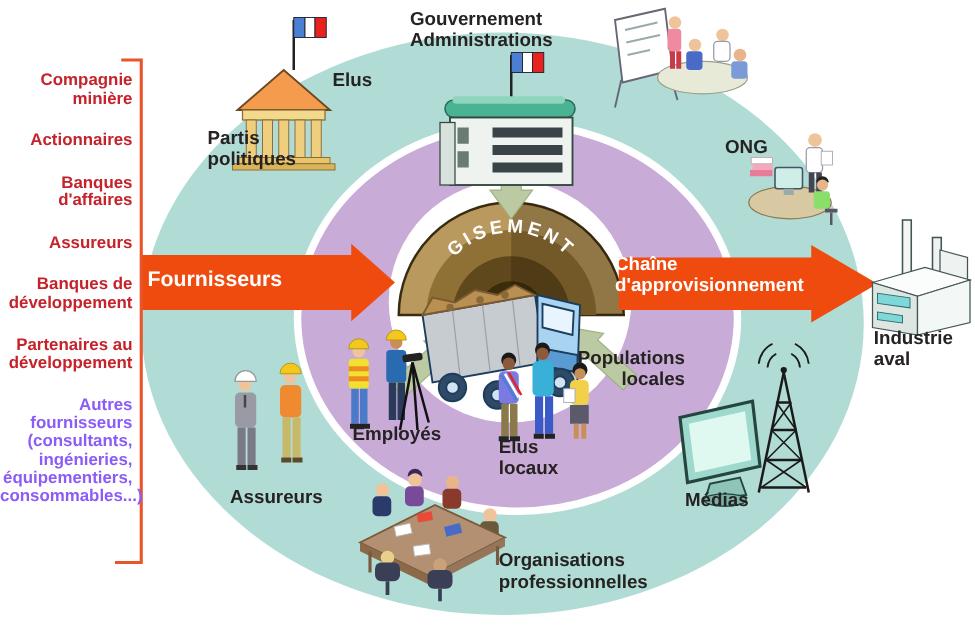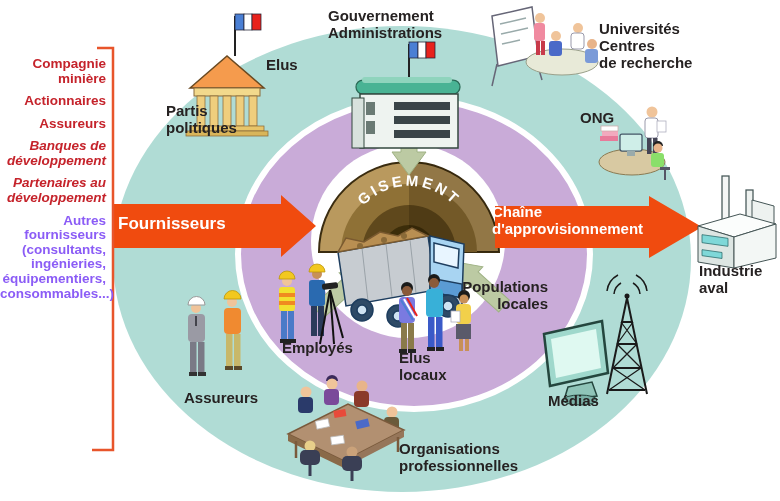--- a/index.html
+++ b/index.html
@@ -5,24 +5,24 @@
   html,body{margin:0;padding:0;background:#fff}
   .stage{position:relative;width:780px;height:501px;background:#fff;
          font-family:"Liberation Sans",sans-serif;overflow:hidden}
   svg.gfx{position:absolute;left:0;top:0}
   .lbl{position:absolute;white-space:pre-line;font-weight:700;font-size:15px;
        line-height:1.12;color:#262222}
   .lbl.white{color:#fff}
   .lbl.center{text-align:left}
   .lbl.right{text-align:right}
   .leftlist{position:absolute;left:0;top:57px;width:106px;display:flex;
-            flex-direction:column;gap:8px;text-align:right;color:#c5232b;
+            flex-direction:column;gap:19px;text-align:right;color:#c5232b;
             font-weight:700;font-size:13.5px;line-height:1.08}
   .leftlist .it{white-space:pre-line}
-  .leftlist .it.italic{font-style:italic}
+  .leftlist .it.italic{}
   .leftlist .it.lighter{color:#8b5cf6}
 </style>
 </head>
 <body>
 
 <div class="stage">
 
   <svg class="gfx" width="780" height="501" viewBox="0 0 780 501">
     <defs>
       <g id="fr-flag">
@@ -268,20 +268,22 @@
       <rect x="234" y="334" width="6.5" height="32" fill="#c8b86a"></rect>
       <rect x="225" y="366" width="8" height="4" fill="#5a4a2a"></rect>
       <rect x="234" y="366" width="8" height="4" fill="#5a4a2a"></rect>
     </g>
   </svg>
 
   <div class="leftlist">
     <div class="it">Compagnie
 minière</div>
     <div class="it">Actionnaires</div>
+    <div class="it">Banques
+d'affaires</div>
     <div class="it">Assureurs</div>
     <div class="it italic">Banques de
 développement</div>
     <div class="it italic">Partenaires au
 développement</div>
     <div class="it lighter">Autres
 fournisseurs
 (consultants,
 ingénieries,
 équipementiers,
@@ -290,23 +292,20 @@
 
   <div class="lbl white center" style="left:118px;top:214px;width:166px;font-size:17px">Fournisseurs</div>
   <div class="lbl white center" style="left:492px;top:204px;width:162px">Chaîne
 d'approvisionnement</div>
 
   <div class="lbl center" style="left:166px;top:103px;width:84px">Partis
 politiques</div>
   <div class="lbl" style="left:266px;top:57px">Elus</div>
   <div class="lbl center" style="left:328px;top:8px;width:146px">Gouvernement
 Administrations</div>
-  <div class="lbl" style="left:599px;top:21px">Universités
-Centres
-de recherche</div>
   <div class="lbl" style="left:580px;top:110px">ONG</div>
   <div class="lbl center" style="left:699px;top:263px;width:78px">Industrie
 aval</div>
   <div class="lbl center" style="left:548px;top:393px;width:76px">Médias</div>
   <div class="lbl" style="left:399px;top:441px">Organisations
 professionnelles</div>
   <div class="lbl right" style="left:448px;top:279px;width:100px">Populations
 locales</div>
   <div class="lbl" style="left:399px;top:350px">Elus
 locaux</div>

